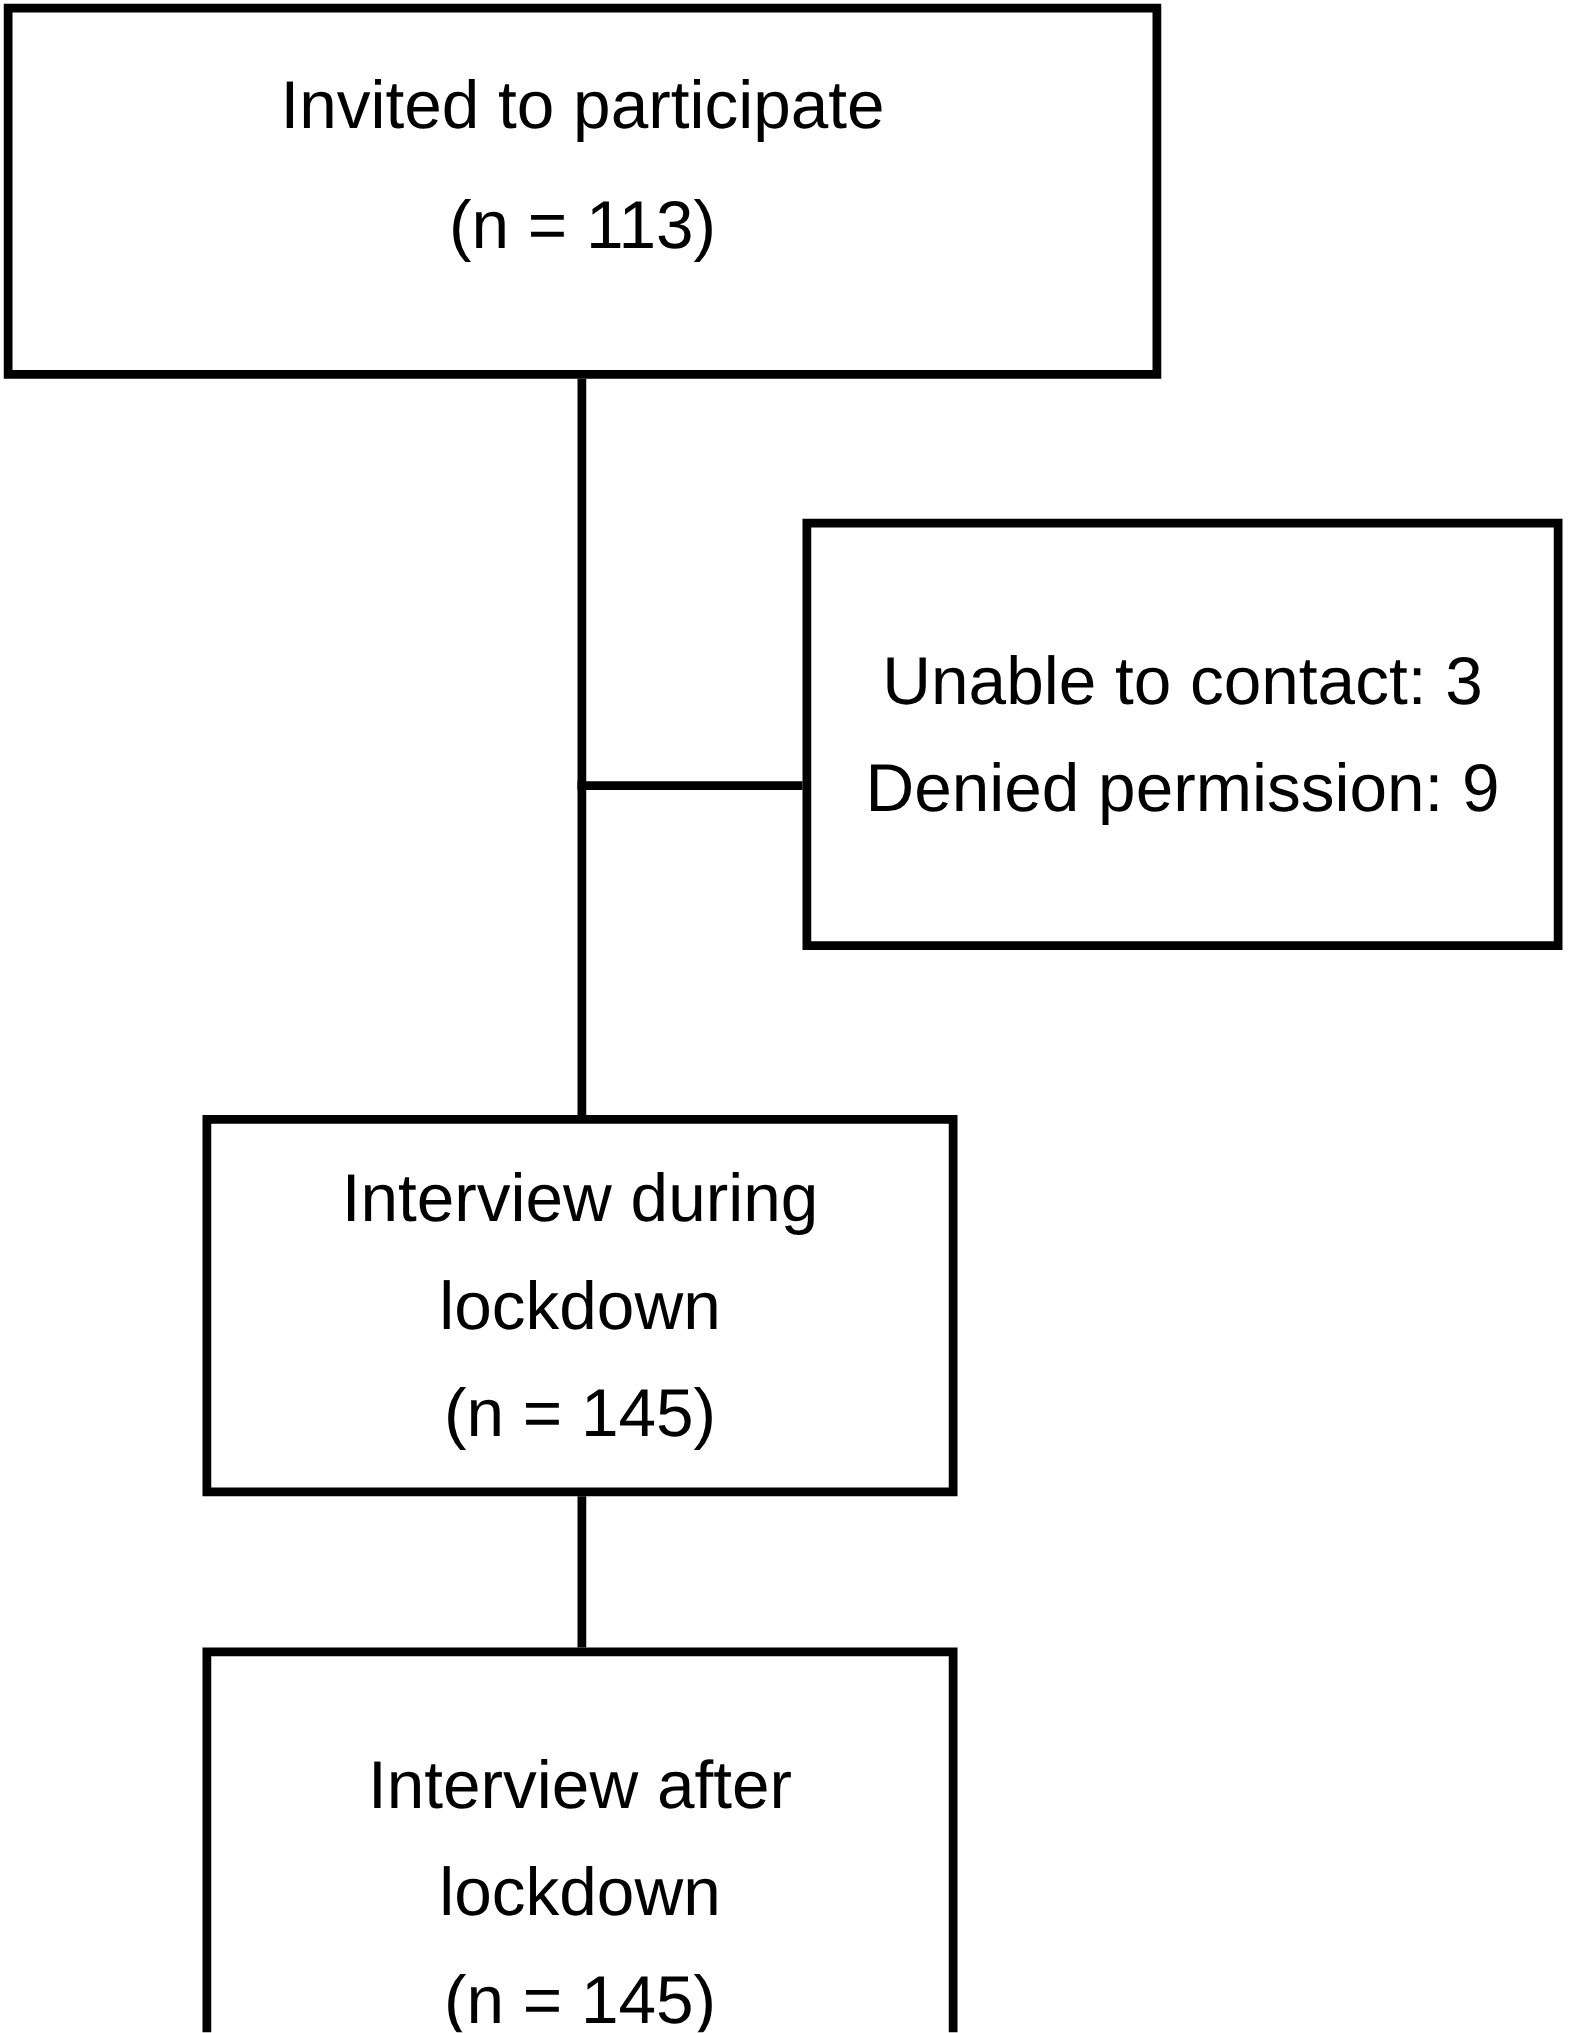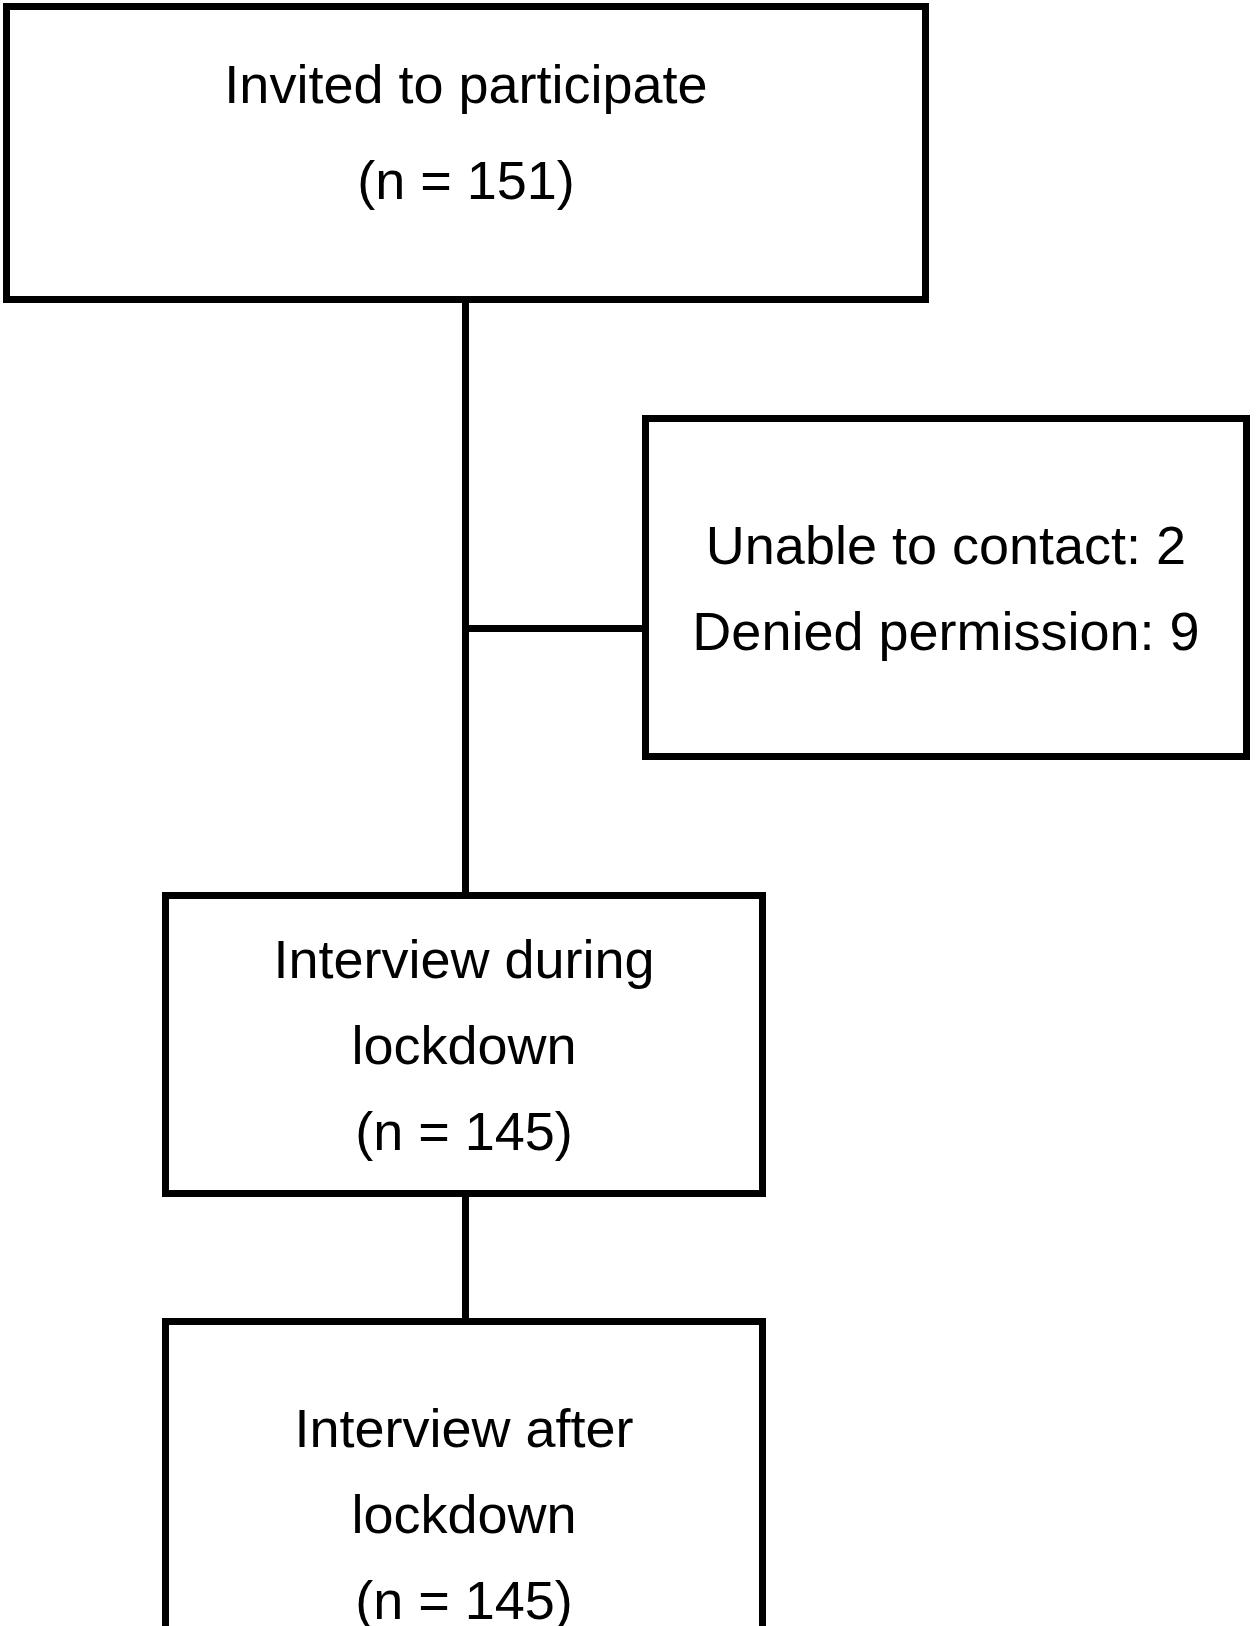--- a/index.html
+++ b/index.html
@@ -87,29 +87,29 @@
     height: 126px;
   }
 </style>
 </head>
 <body>
 
 <div class="canvas">
 
   <div class="box" id="box-invited">
     <div class="line">Invited to participate</div>
-    <div class="line">(n = 151)</div>
+    <div class="line">(n = 113)</div>
   </div>
 
   <div class="conn" id="conn-invited-to-during"></div>
 
   <div class="conn" id="conn-branch-excluded"></div>
 
   <div class="box" id="box-excluded">
-    <div class="line">Unable to contact: 2</div>
+    <div class="line">Unable to contact: 3</div>
     <div class="line">Denied permission: 9</div>
   </div>
 
   <div class="box" id="box-during">
     <div class="line">Interview during</div>
     <div class="line">lockdown</div>
     <div class="line">(n = 145)</div>
   </div>
 
   <div class="conn" id="conn-during-to-after"></div>

